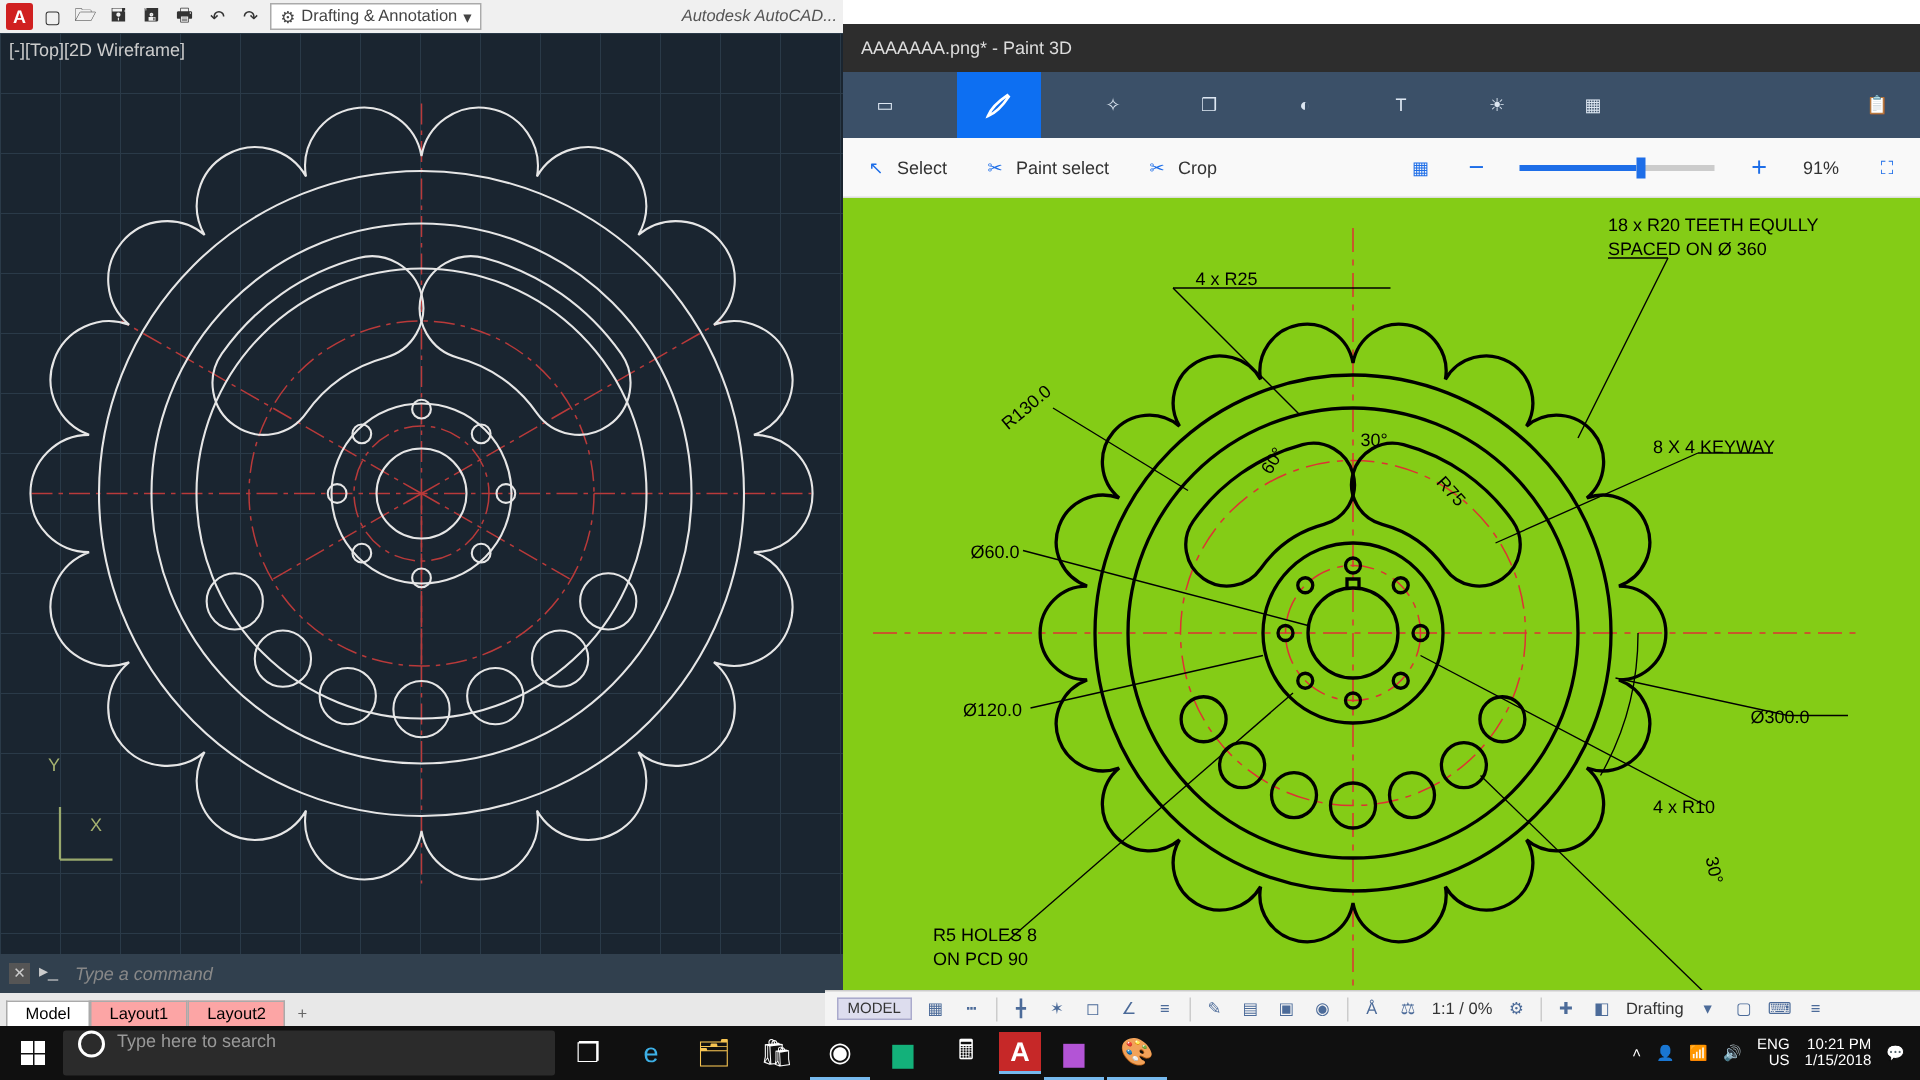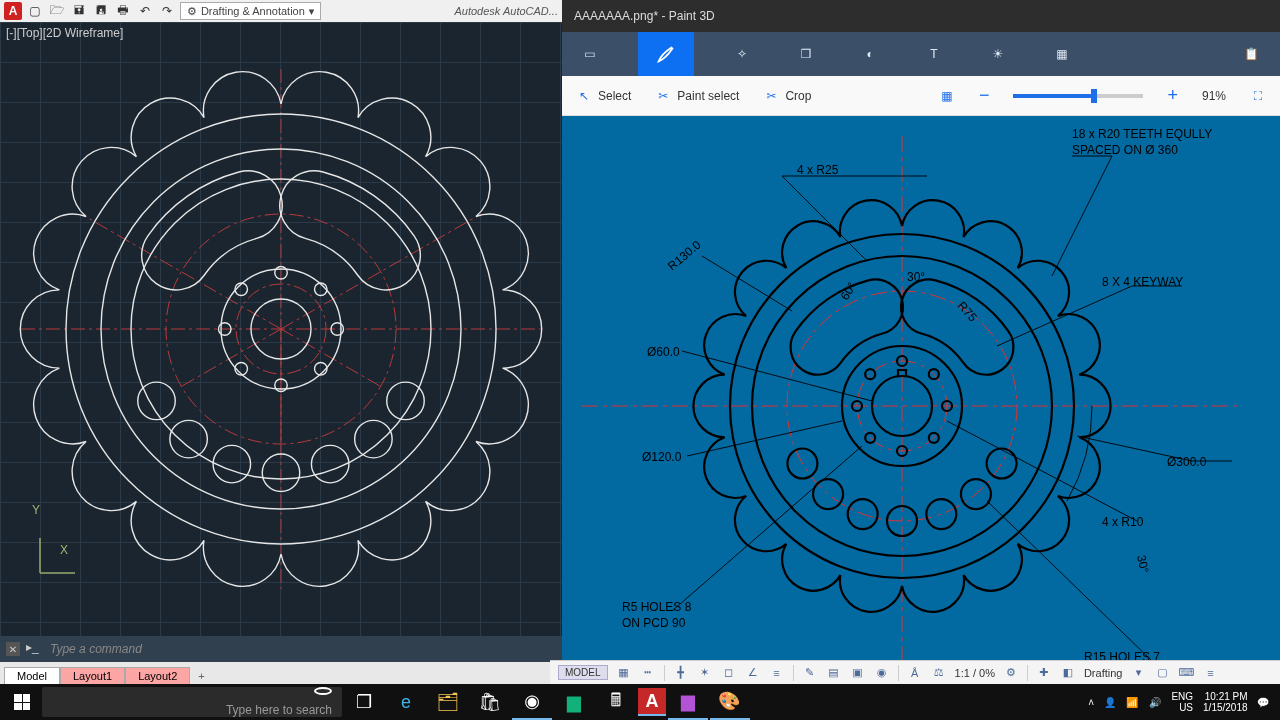--- a/index.html
+++ b/index.html
@@ -61,55 +61,55 @@
 .acad-status .btn { padding: 1px 6px; background: #dde; border: 1px solid #aac; font-size: 10px; }
 .acad-status .sep { width: 1px; height: 16px; background: #ccc; }
 .acad-status .ico { width: 16px; height: 16px; display: flex; align-items: center; justify-content: center; color: #4c6b99; }
 
 
 .p3d {
   position: absolute; left: 562px; top: 0; right: 0; bottom: 36px;
   display: flex; flex-direction: column; background: #fff;
 }
 .p3d-title {
-  height: 32px; background: #2d2d2d; color: #ddd; display: flex; align-items: center; padding: 0 12px; font-size: 12px;
+  height: 32px; background: #2d2d2d; color: #ddd; display: flex; align-items: center; padding: 0 12px; font-size: 12px; margin-top: 16px;
 }
 .p3d-ribbon {
   height: 44px; background: #3b5068; display: flex; align-items: center; padding: 0 12px; gap: 32px;
 }
 .p3d-ribbon .item { width: 32px; height: 32px; display: flex; align-items: center; justify-content: center; color: #dde7f2; }
 .p3d-ribbon .item.active { background: #0d6ff2; color: #fff; width: 56px; height: 44px; }
 .p3d-ribbon .paste { margin-left: auto; }
 .p3d-toolrow {
   height: 40px; background: #f9f9f9; border-bottom: 1px solid #ddd; display: flex; align-items: center;
   gap: 24px; padding: 0 14px; font-size: 12px; color: #333;
 }
 .p3d-toolrow .item { display: flex; align-items: center; gap: 6px; }
 .p3d-toolrow .ico { color: #1e6ee8; width: 16px; height: 16px; display: flex; align-items: center; justify-content: center; }
 .p3d-toolrow .slider {
   width: 130px; height: 4px; background: linear-gradient(to right, #1e6ee8 60%, #ccc 60%); position: relative;
 }
 .p3d-toolrow .slider::after {
   content: ""; position: absolute; left: 60%; top: -5px; width: 6px; height: 14px; background: #1e6ee8;
 }
-.p3d-canvas { flex: 1; background: #0369a1; position: relative; overflow: hidden; }
+.p3d-canvas { flex: 1; background: #84cc16; position: relative; overflow: hidden; }
 .p3d-canvas svg { position: absolute; }
 .dim-label { font: 12px/1 Arial; fill: #000; }
 
 
 .taskbar {
   position: absolute; left: 0; right: 0; bottom: 0; height: 36px; background: #101010;
   display: flex; align-items: center; gap: 2px; padding: 0 4px; color: #fff;
 }
 .task-start { width: 36px; height: 36px; display: flex; align-items: center; justify-content: center; }
 .win-logo { width: 16px; height: 16px; display: grid; grid-template: 1fr 1fr / 1fr 1fr; gap: 1px; }
 .win-logo div { background: #fff; }
 .task-search {
-  display: flex; align-items: flex-end; gap: 8px; background: #2b2b2b; height: 30px; width: 300px;
-  padding: 0 10px; color: #999; border-radius: 2px; flex-direction: column;
+  display: flex; align-items: flex-start; gap: 8px; background: #2b2b2b; height: 30px; width: 328px;
+  padding: 0 10px; color: #999; border-radius: 2px;
 }
 .task-search .o { width: 18px; height: 18px; border: 2px solid #fff; border-radius: 50%; }
 .task-icon { width: 40px; height: 36px; display: flex; align-items: center; justify-content: center; font-size: 18px; }
 .task-icon.active { border-bottom: 2px solid #76b9ed; }
 .task-tray { margin-left: auto; display: flex; align-items: center; gap: 10px; padding-right: 6px; font-size: 10px; }
 .task-tray .col { display: flex; flex-direction: column; align-items: flex-end; line-height: 1.1; }
 </style>
 </head>
 <body>
 

